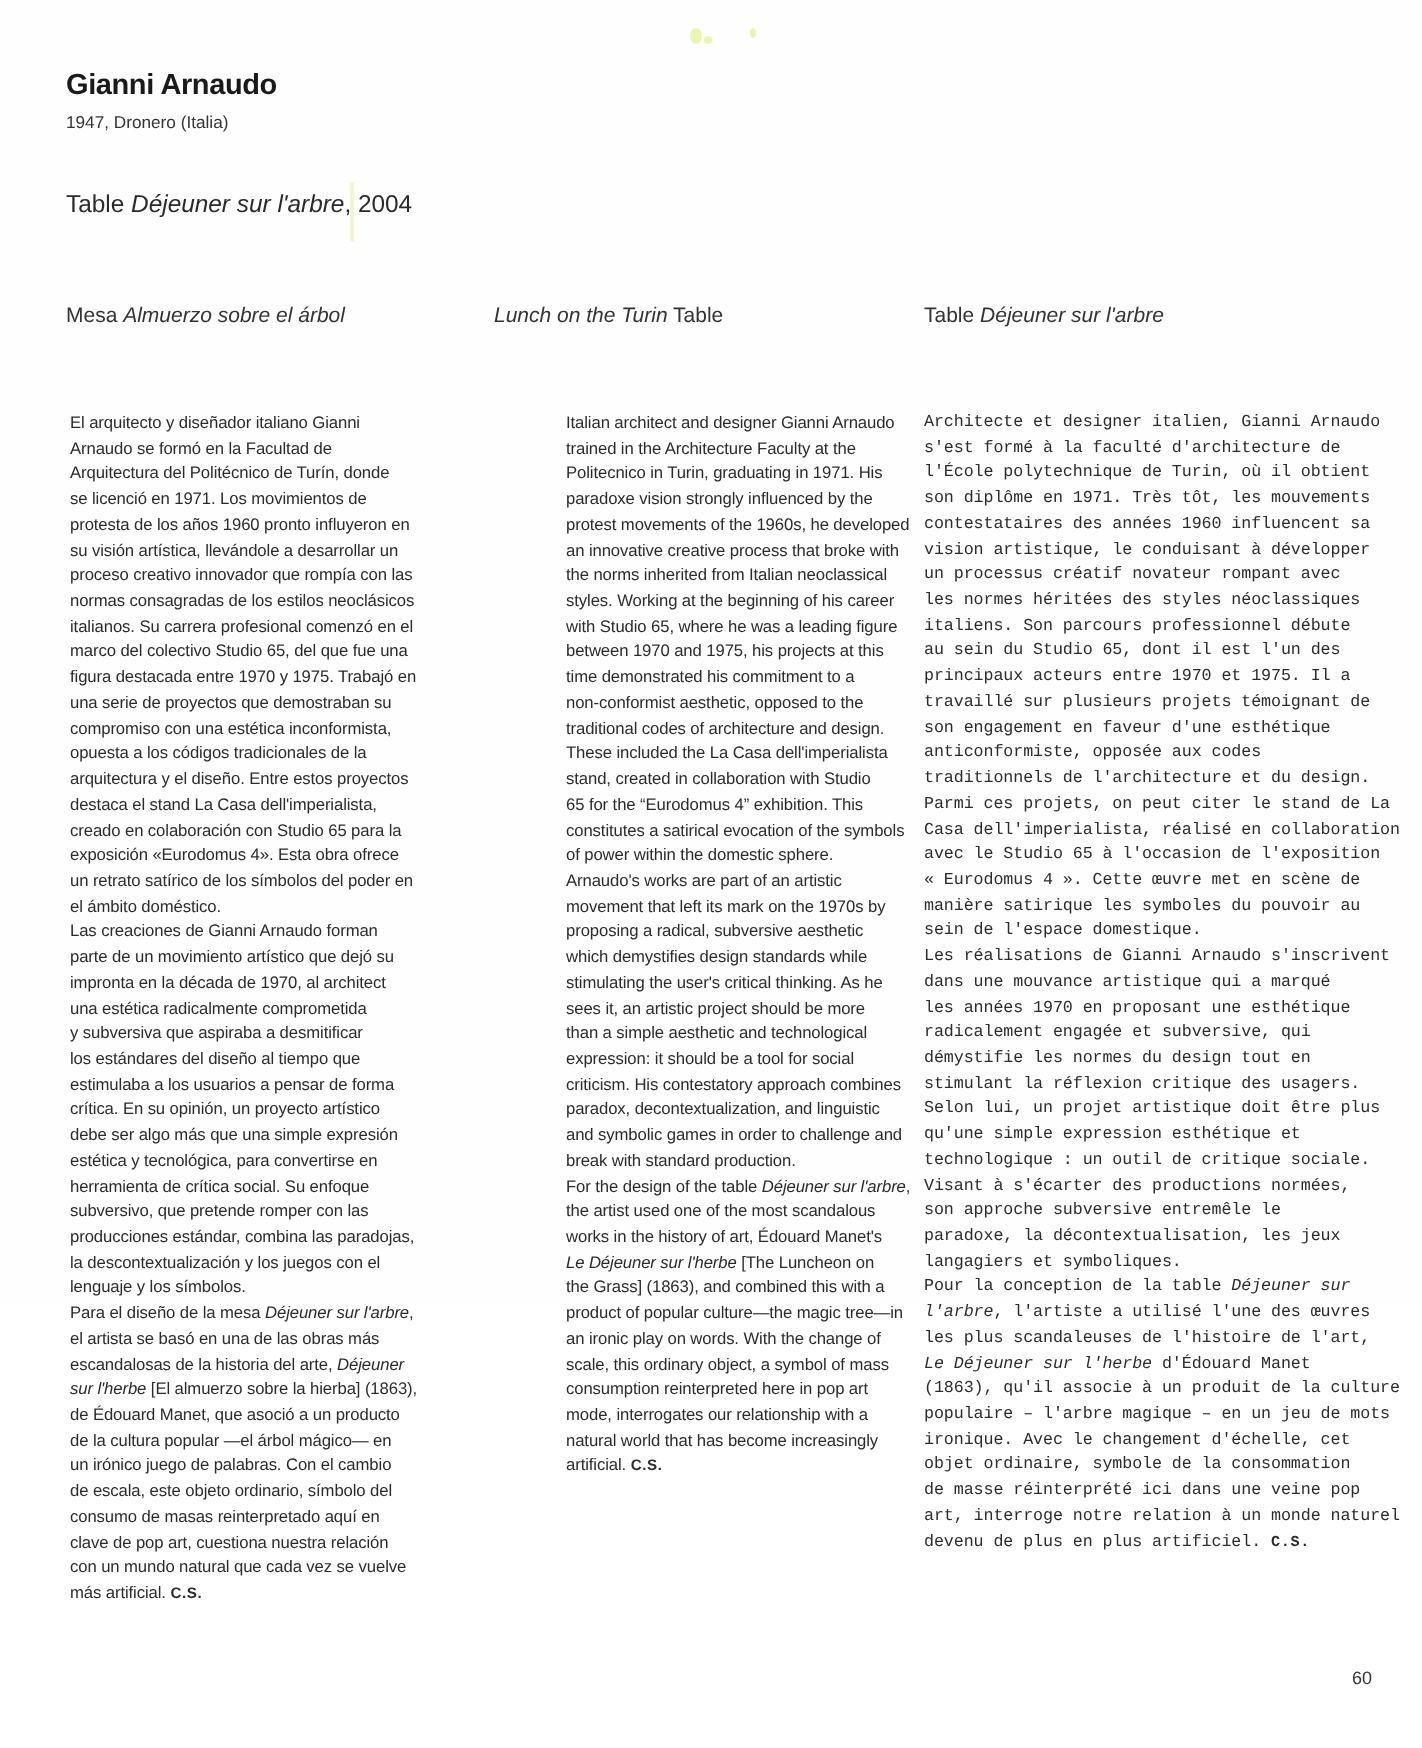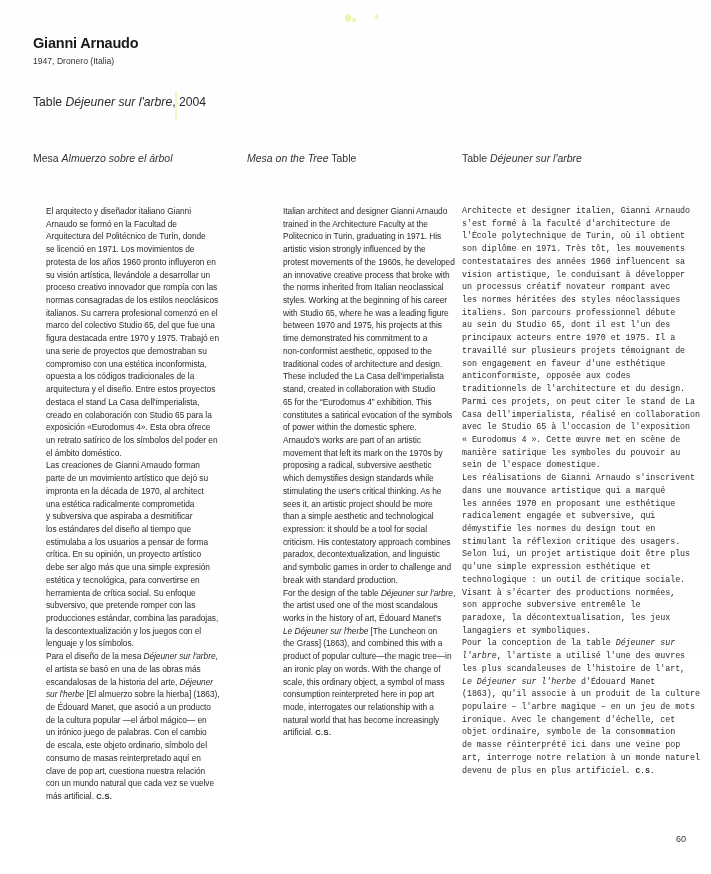--- a/index.html
+++ b/index.html
@@ -49,21 +49,21 @@
     }
     .col {
       position: absolute;
       top: 205px;
       font-size: 8.35px;
       line-height: 12.72px;
       color: #2b2b2b;
       letter-spacing: -0.05px;
     }
     .col .line { display: block; white-space: nowrap; }
-    .col-es { left: 46px; width: 205px; }
+    .col-es { left: 35px; width: 205px; }
     .col-en { left: 247px; width: 205px; margin-left: 36px; }
     .col-fr { left: 462px; width: 220px; font-family: Liberation Mono, monospace; }
     .h-es { left: 33px; }
     .h-en { left: 247px; }
     .h-fr { left: 462px; }
     .signature {
       font-weight: bold;
       font-size: 7.6px;
       letter-spacing: 0.3px;
     }
@@ -90,21 +90,21 @@
   <div class="smudge" style="left:352px;top:18px;width:4px;height:4px;"></div>
   <div class="smudge" style="left:375px;top:14px;width:3px;height:5px;"></div>
   <div class="smudge" style="left:175px;top:91px;width:2px;height:30px;border-radius:1px;opacity:0.35;"></div>
 
   <div class="artist-name">Gianni Arnaudo</div>
   <div class="artist-info">1947, Dronero (Italia)</div>
 
   <div class="work-title"><span>Table </span><i>Déjeuner sur l'arbre</i><span>, 2004</span></div>
 
   <div class="col-header h-es"><span>Mesa </span><i>Almuerzo sobre el árbol</i><span></span></div>
-  <div class="col-header h-en"><span></span><i>Mesa on the Tree</i><span> Table</span></div>
+  <div class="col-header h-en"><span></span><i>Lunch on the Turin</i><span> Table</span></div>
   <div class="col-header h-fr"><span>Table </span><i>Déjeuner sur l'arbre</i><span></span></div>
 
   <div class="col col-es">
     <div>
         <span class="line">El arquitecto y diseñador italiano Gianni</span>
         <span class="line">Arnaudo se formó en la Facultad de</span>
         <span class="line">Arquitectura del Politécnico de Turín, donde</span>
         <span class="line">se licenció en 1971. Los movimientos de</span>
         <span class="line">protesta de los años 1960 pronto influyeron en</span>
         <span class="line">su visión artística, llevándole a desarrollar un</span>
@@ -152,21 +152,21 @@
         <span class="line">con un mundo natural que cada vez se vuelve</span>
       </div>
     <span class="line"><span>más artificial. </span><span class="signature">C.S.</span></span>
   </div>
 
   <div class="col col-en">
     <div>
         <span class="line">Italian architect and designer Gianni Arnaudo</span>
         <span class="line">trained in the Architecture Faculty at the</span>
         <span class="line">Politecnico in Turin, graduating in 1971. His</span>
-        <span class="line">artistic vision strongly influenced by the</span>
+        <span class="line">paradoxe vision strongly influenced by the</span>
         <span class="line">protest movements of the 1960s, he developed</span>
         <span class="line">an innovative creative process that broke with</span>
         <span class="line">the norms inherited from Italian neoclassical</span>
         <span class="line">styles. Working at the beginning of his career</span>
         <span class="line">with Studio 65, where he was a leading figure</span>
         <span class="line">between 1970 and 1975, his projects at this</span>
         <span class="line">time demonstrated his commitment to a</span>
         <span class="line">non-conformist aesthetic, opposed to the</span>
         <span class="line">traditional codes of architecture and design.</span>
         <span class="line">These included the La Casa dell'imperialista</span>

